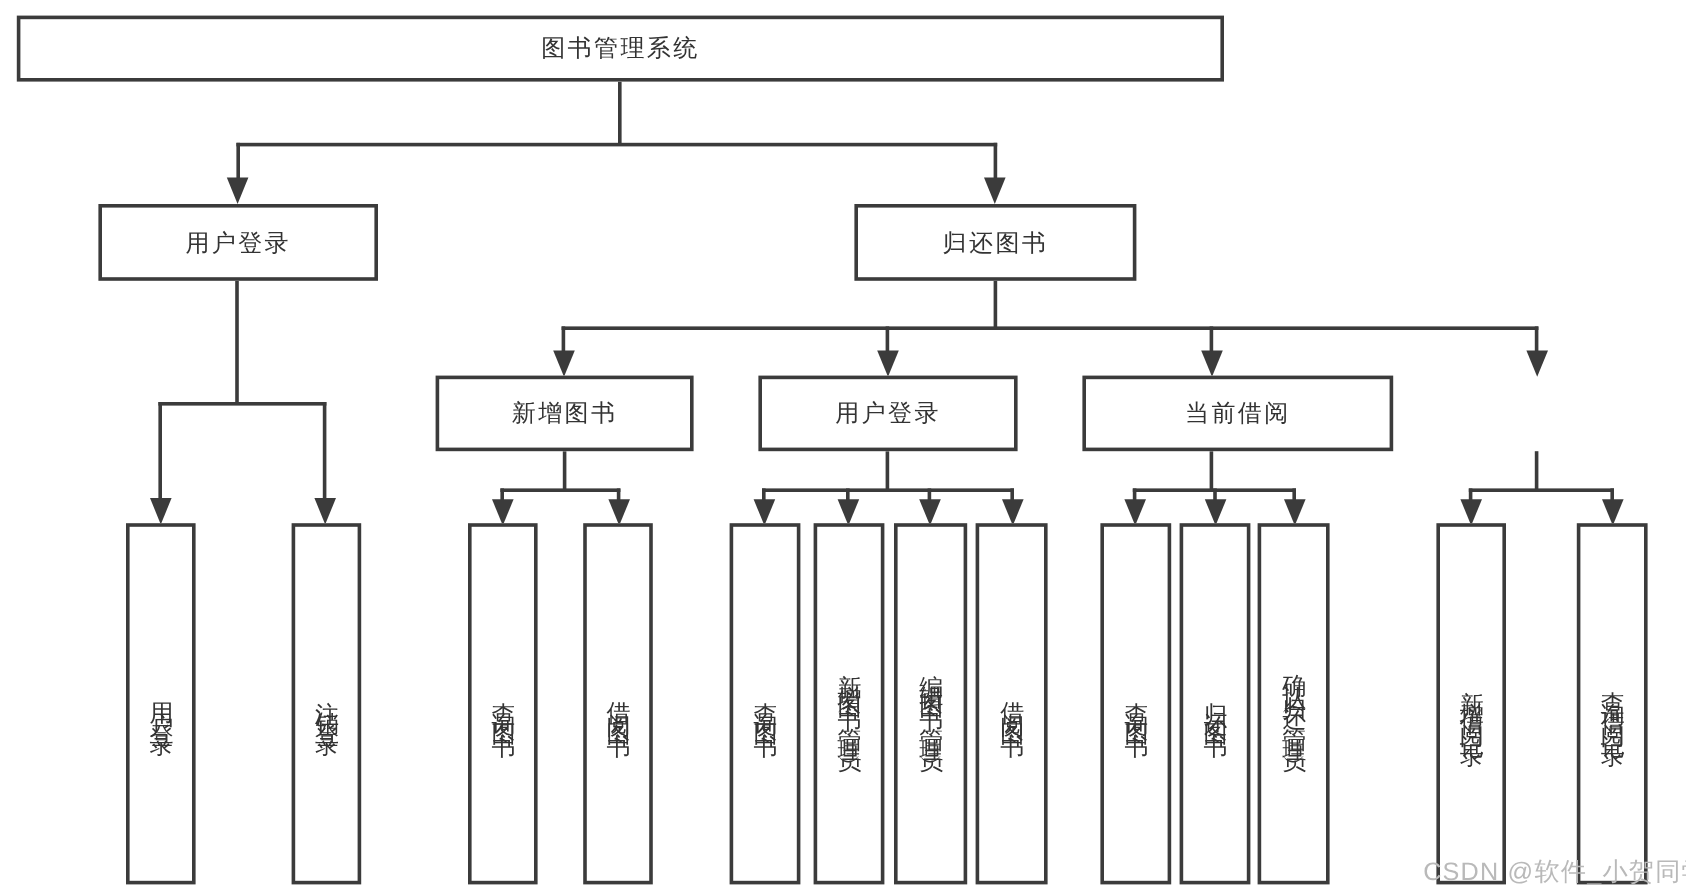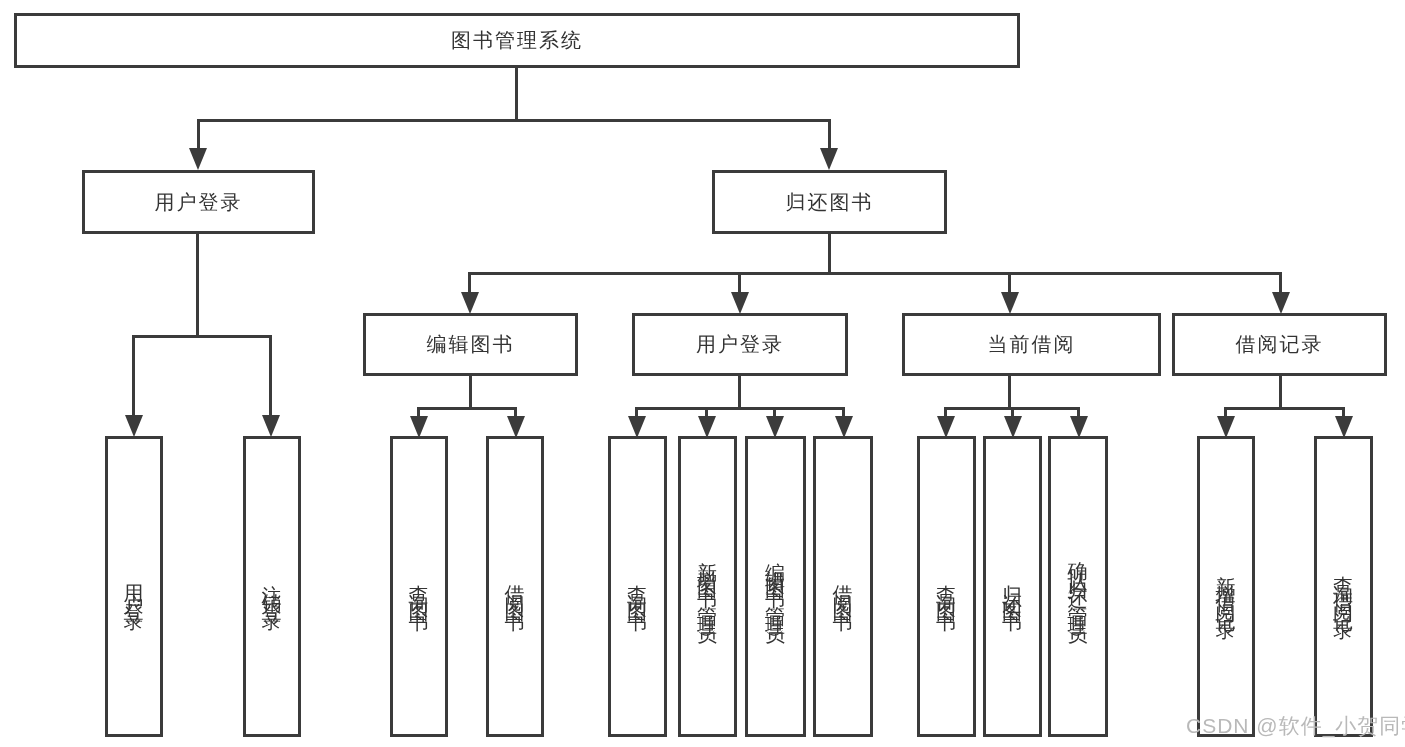--- a/index.html
+++ b/index.html
@@ -87,30 +87,27 @@
   <div class="vline" style="left:468px;top:272px;height:23px;"></div>
   <div class="arrow" style="left:461px;top:292px;"></div>
   <div class="vline" style="left:738px;top:272px;height:23px;"></div>
   <div class="arrow" style="left:731px;top:292px;"></div>
   <div class="vline" style="left:1008px;top:272px;height:23px;"></div>
   <div class="arrow" style="left:1001px;top:292px;"></div>
   <div class="vline" style="left:1279px;top:272px;height:23px;"></div>
   <div class="arrow" style="left:1272px;top:292px;"></div>
 
   <div class="box" style="left:363px;top:313px;width:215px;height:63px;">
-    <span class="label">编辑图书</span>
+    <span class="label">新增图书</span>
   </div>
   <div class="box" style="left:632px;top:313px;width:216px;height:63px;">
     <span class="label">用户登录</span>
   </div>
   <div class="box" style="left:902px;top:313px;width:259px;height:63px;">
     <span class="label">当前借阅</span>
-  </div>
-  <div class="box" style="left:1172px;top:313px;width:215px;height:63px;">
-    <span class="label">借阅记录</span>
   </div>
 
   <div class="vline" style="left:469px;top:376px;height:33px;"></div>
   <div class="hline" style="left:417px;top:407px;width:100px;"></div>
   <div class="vline" style="left:417px;top:407px;height:13px;"></div>
   <div class="arrow" style="left:410px;top:416px;"></div>
   <div class="vline" style="left:514px;top:407px;height:13px;"></div>
   <div class="arrow" style="left:507px;top:416px;"></div>
 
   <div class="vline" style="left:738px;top:376px;height:33px;"></div>

